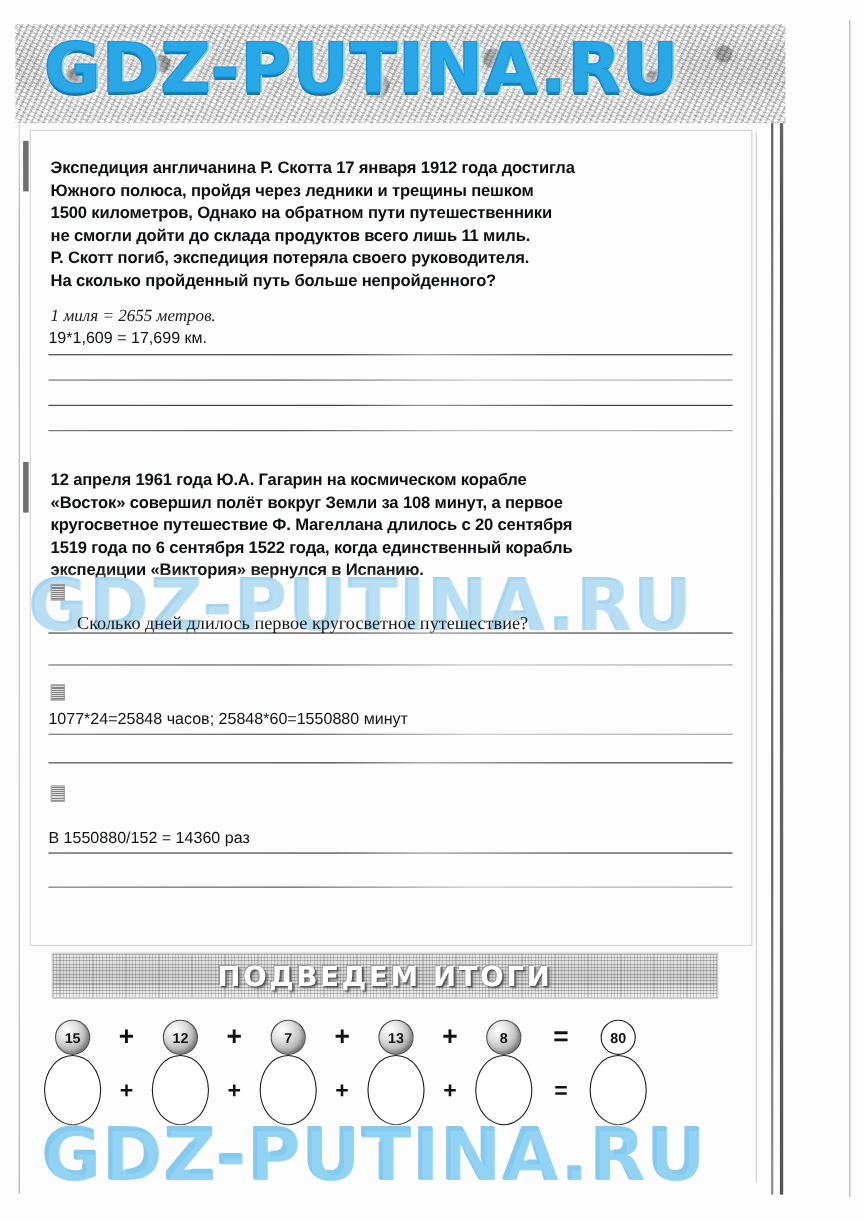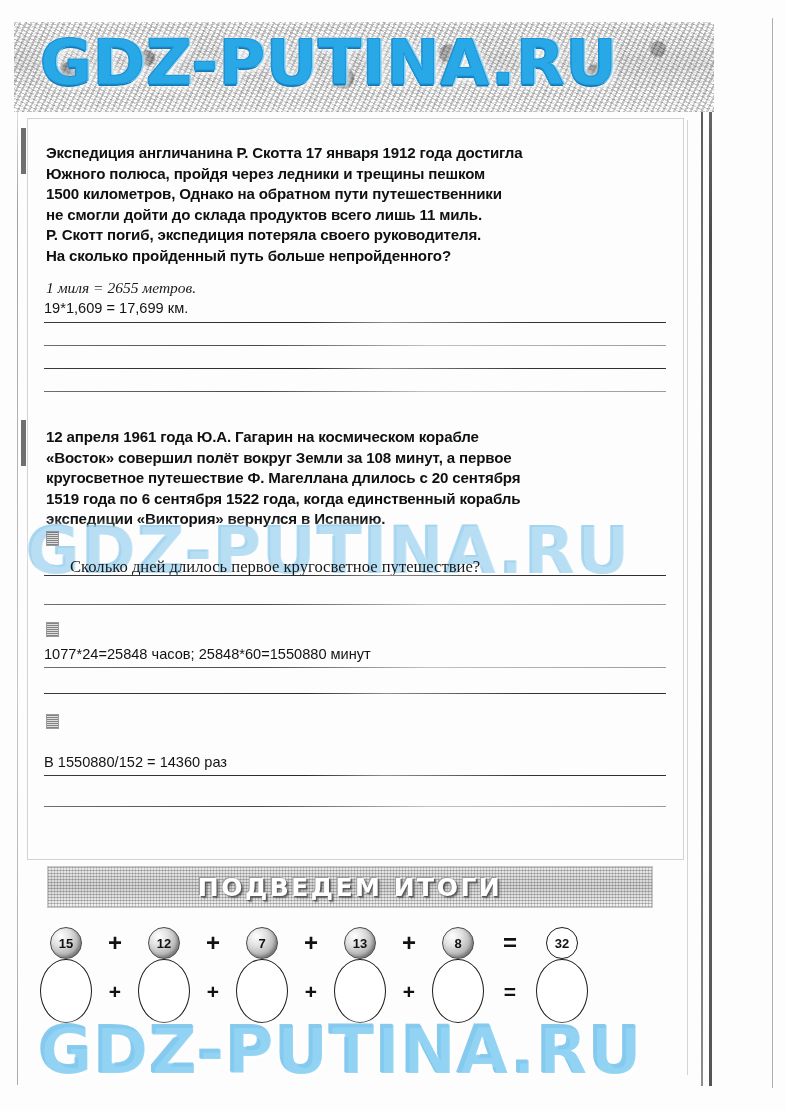--- a/index.html
+++ b/index.html
@@ -311,21 +311,21 @@
     <div class="spacer-op">
         <span class="op">+</span>
       </div>
     <div class="cell" style="width:52px;">
       <div class="small-circle">8</div>
     </div>
     <div class="spacer-op-wide">
         <span class="op">=</span>
       </div>
     <div class="cell" style="width:52px;">
-      <div class="small-circle plain">32</div>
+      <div class="small-circle plain">80</div>
     </div>
   </div>
 
   <div class="eqrow" id="eq-bottom">
     <div class="cell" style="width:52px;">
       <div class="big-circle"></div>
     </div>
     <div class="spacer-op">
         <span class="op small">+</span>
       </div>

